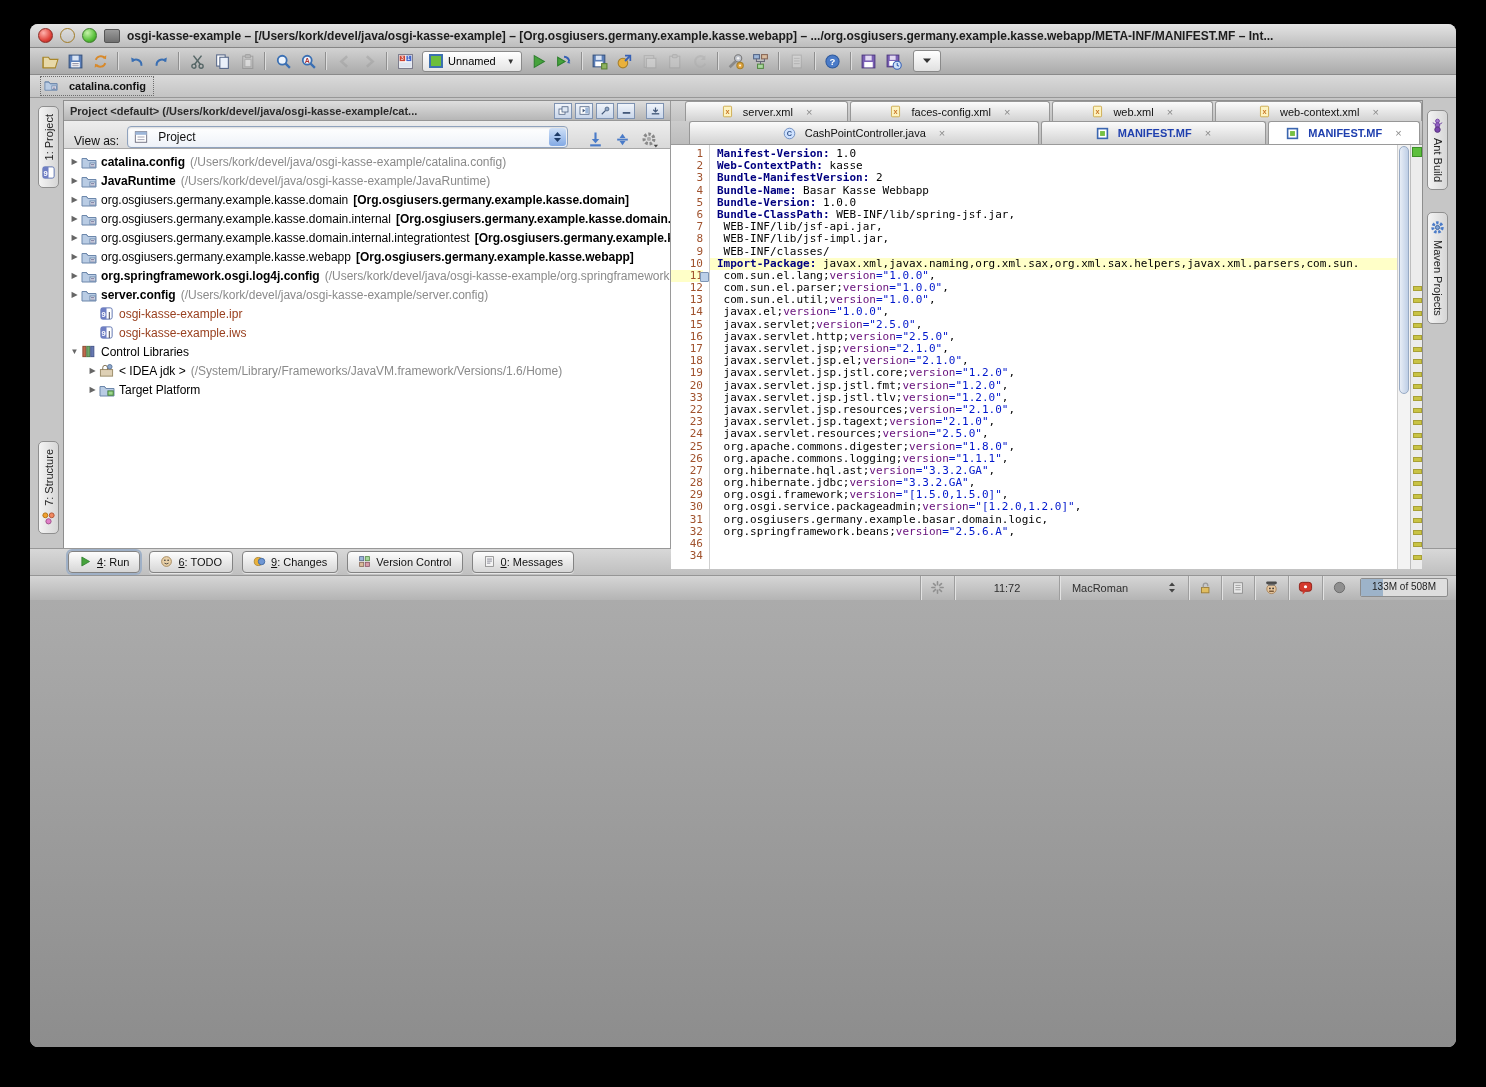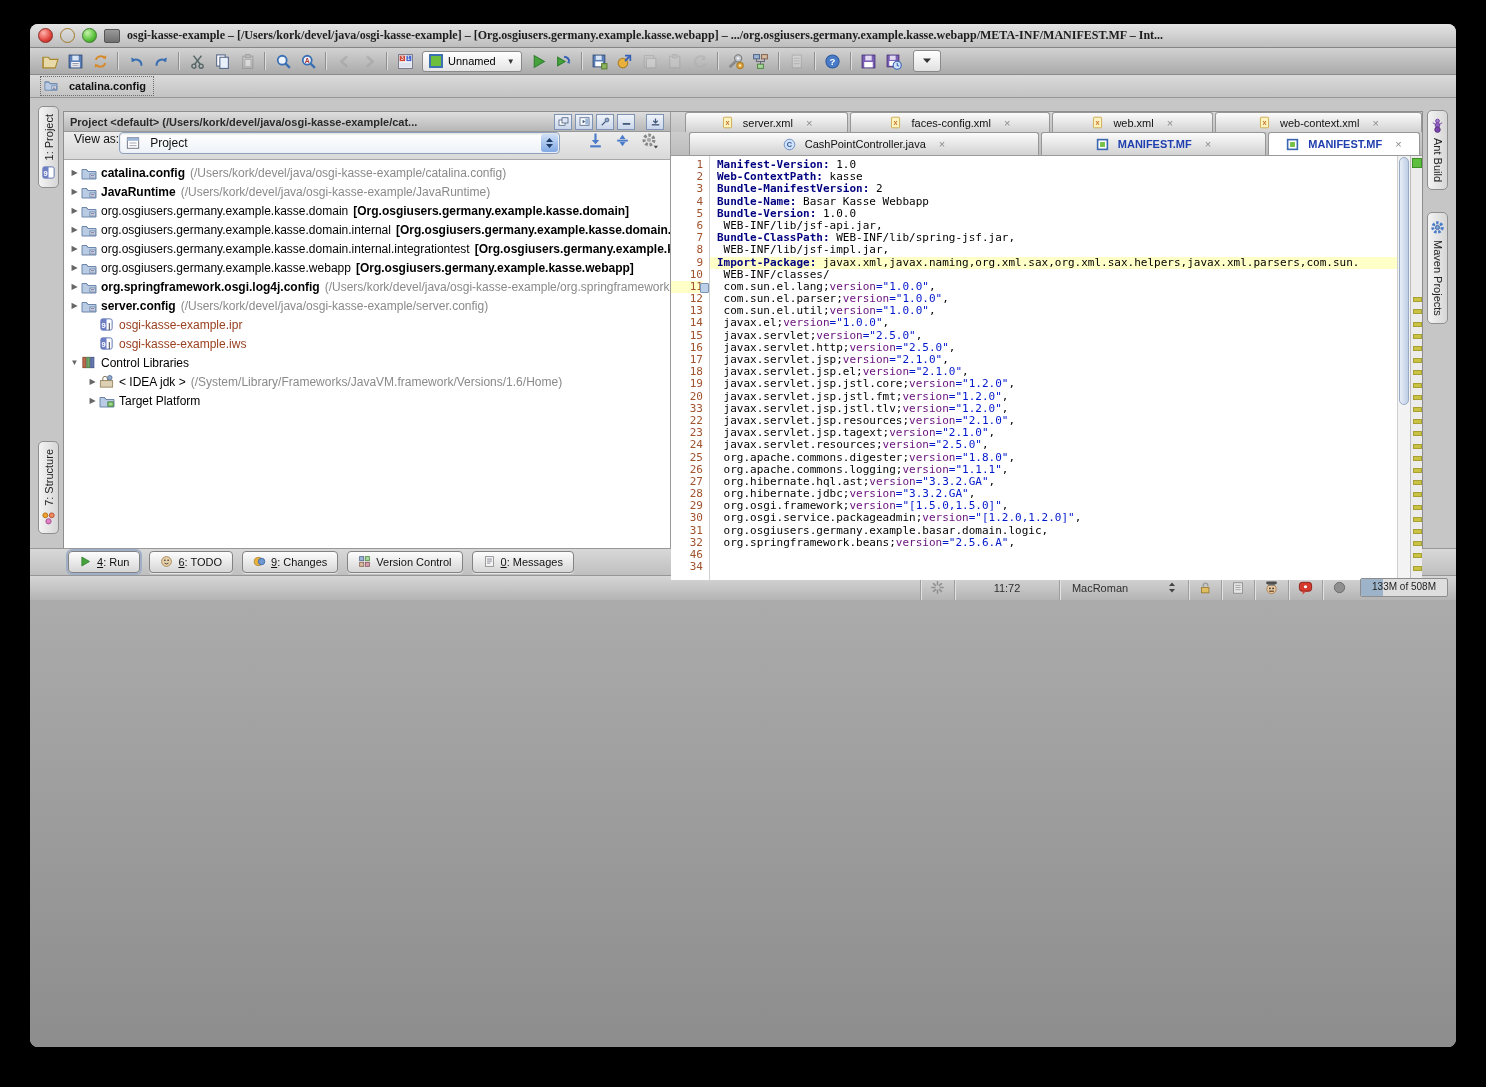--- a/index.html
+++ b/index.html
@@ -6,21 +6,21 @@
   body{width:1486px;height:1087px;background:#000;position:relative;font-family:"Liberation Sans",sans-serif;overflow:hidden;}
   .window{position:absolute;left:30px;top:24px;width:1426px;height:1023px;background:#c6c6c6;border-radius:8px;overflow:hidden;display:flex;flex-direction:column;box-shadow:0 12px 40px rgba(0,0,0,.7);}
 
   
   .titlebar{height:23px;background:linear-gradient(#e4e4e4,#bdbdbd);border-bottom:1px solid #868686;display:flex;align-items:center;padding:0 8px;gap:7px;flex:0 0 auto;}
   .traffic{width:13px;height:13px;border-radius:50%;flex:0 0 auto;}
   .t-red{background:radial-gradient(circle at 35% 30%,#ffb3ad,#e0443c 60%,#9e1f18);border:1px solid #8e2b25;}
   .t-yellow{background:radial-gradient(circle at 35% 30%,#ffe9a8,#f5b63b 60%,#b07props:none,#b07818);border:1px solid #a07a25;}
   .t-green{background:radial-gradient(circle at 35% 30%,#c5f3a9,#58c03a 60%,#2d7d18);border:1px solid #3d7d2c;}
   .title-icon{width:14px;height:12px;background:linear-gradient(#9a9a9a,#6f6f6f);border:1px solid #555;border-radius:2px;flex:0 0 auto;}
-  .title-text{font-size:12px;font-weight:bold;color:#1c1c1c;white-space:nowrap;overflow:hidden;text-overflow:ellipsis;font-family:Liberation Serif, serif;}
+  .title-text{font-size:12px;font-weight:bold;color:#1c1c1c;white-space:nowrap;overflow:hidden;text-overflow:ellipsis;}
 
   
   .toolbar{height:26px;background:linear-gradient(#d2d2d2,#aaaaaa);border-bottom:1px solid #8a8a8a;display:flex;align-items:center;padding:0 8px;gap:1px;flex:0 0 auto;}
   .tb-btn{width:24px;height:22px;display:flex;align-items:center;justify-content:center;}
   .tb-btn.disabled{filter:grayscale(1) opacity(.45);}
   .tb-sep{width:1px;height:18px;background:#8f8f8f;border-right:1px solid #ddd;margin:0 4px;}
   .run-combo{height:19px;border:1px solid #8a8a8a;border-radius:3px;background:linear-gradient(#ffffff,#e4e4e4);display:flex;align-items:center;gap:5px;padding:0 6px;font-size:11px;margin:0 4px;}
   .run-combo .sq{width:10px;height:10px;background:#6cbe3c;border:2px solid #3c70b0;}
   .combo-arrow{font-size:8px;color:#333;margin-left:6px;}
   .more-box{width:26px;height:20px;border:1px solid #8a8a8a;border-radius:3px;background:linear-gradient(#fff,#e0e0e0);display:flex;align-items:center;justify-content:center;margin-left:6px;}
@@ -31,30 +31,30 @@
 
   
   .mid{flex:1;display:flex;min-height:0;padding:2px 3px 0 6px;}
   .stripe{width:27px;position:relative;flex:0 0 auto;}
   .stripe-tab{position:absolute;left:2px;background:linear-gradient(to right,#f4f4f4,#d6d6d6);border:1px solid #8f8f8f;border-radius:5px;font-size:11px;color:#222;display:flex;flex-direction:column;align-items:center;gap:5px;padding:7px 2px;}
   .stripe-tab .vtext{writing-mode:vertical-rl;}
   .stripe-tab.left .vtext{transform:rotate(180deg);}
   .stripe-tab .sicon{width:15px;height:15px;}
 
   .center{flex:1;display:flex;flex-direction:column;min-width:0;}
-  .main-split{height:468px;display:flex;min-height:468px;border:1px solid #8e8e8e;background:#fff;margin-top:11px;}
+  .main-split{height:468px;display:flex;min-height:468px;border:1px solid #8e8e8e;background:#fff;}
 
   
   .project-panel{width:606px;flex:0 0 auto;display:flex;flex-direction:column;border-right:1px solid #9a9a9a;min-width:0;}
   .pp-header{height:19px;background:linear-gradient(#dedede,#b6b6b6);border-bottom:1px solid #979797;display:flex;align-items:center;padding:0 6px;font-size:11px;font-weight:bold;color:#2a2a2a;flex:0 0 auto;}
   .wbtns{margin-left:auto;display:flex;gap:3px;align-items:center;}
   .wbtn{width:16px;height:14px;background:linear-gradient(#f0f4fa,#c9d6ea);border:1px solid #7f93b2;display:flex;align-items:center;justify-content:center;}
   .wbtn svg{display:block;}
   .wbtn.gap{margin-left:8px;}
-  .viewas{height:27px;background:linear-gradient(#ededed,#d9d9d9);border-bottom:1px solid #a8a8a8;display:flex;align-items:flex-start;padding:0 10px;font-size:12px;color:#111;flex:0 0 auto;}
+  .viewas{height:27px;background:linear-gradient(#ededed,#d9d9d9);border-bottom:1px solid #a8a8a8;display:flex;align-items:flex-end;gap:8px;padding:0 10px;font-size:12px;color:#111;flex:0 0 auto;}
   .combo{width:432px;height:20px;border:1px solid #8fa2bd;border-radius:4px;background:linear-gradient(#ffffff,#eef2f8);display:flex;align-items:center;gap:6px;padding:0 1px 0 6px;font-size:12px;box-shadow:inset 0 1px 2px rgba(0,0,0,.15);}
   .combo-stepper{margin-left:auto;width:17px;height:18px;border-radius:3px;background:linear-gradient(#cfe0f7,#82a9e4);display:flex;flex-direction:column;align-items:center;justify-content:center;color:#1d3a66;}
   .va-actions{display:flex;align-items:center;gap:10px;margin-left:auto;padding-right:2px;}
   .tree{flex:1;background:#fff;overflow:hidden;padding-top:3px;}
   .tree-row{height:19px;display:flex;align-items:center;font-size:12px;white-space:nowrap;overflow:hidden;color:#000;}
   .tw-arrow{width:13px;text-align:center;color:#666;font-size:8px;flex:0 0 auto;}
   .tw-icon{width:16px;height:16px;margin:0 4px 0 0;flex:0 0 auto;}
   .tname-bold{font-weight:bold;}
   .tname-rust{color:#99401f;}
   .tpath{color:#8a8a8a;margin-left:5px;}
@@ -744,25 +744,25 @@
                 <div class="gut-line">32</div>
                 <div class="gut-line">46</div>
                 <div class="gut-line">34</div>
               </div>
             <div class="code" id="code">
                 <div class="code-line"><span class="k">Manifest-Version:</span> 1.0</div>
                 <div class="code-line"><span class="k">Web-ContextPath:</span> kasse</div>
                 <div class="code-line"><span class="k">Bundle-ManifestVersion:</span> 2</div>
                 <div class="code-line"><span class="k">Bundle-Name:</span> Basar Kasse Webbapp</div>
                 <div class="code-line"><span class="k">Bundle-Version:</span> 1.0.0</div>
+                <div class="code-line"><span class="k">Bundle-ClassPath:</span> WEB-INF/lib/spring-jsf.jar,</div>
                 <div class="code-line"> WEB-INF/lib/jsf-api.jar,</div>
-                <div class="code-line"><span class="k">Bundle-ClassPath:</span> WEB-INF/lib/spring-jsf.jar,</div>
                 <div class="code-line"> WEB-INF/lib/jsf-impl.jar,</div>
+                <div class="code-line"> WEB-INF/classes/</div>
                 <div class="code-line hl"><span class="k">Import-Package:</span> javax.xml,javax.naming,org.xml.sax,org.xml.sax.helpers,javax.xml.parsers,com.sun.</div>
-                <div class="code-line"> WEB-INF/classes/</div>
                 <div class="code-line"> com.sun.el.lang;<span class="v">version</span><span class="s">="1.0.0"</span>,</div>
                 <div class="code-line"> com.sun.el.parser;<span class="v">version</span><span class="s">="1.0.0"</span>,</div>
                 <div class="code-line"> com.sun.el.util;<span class="v">version</span><span class="s">="1.0.0"</span>,</div>
                 <div class="code-line"> javax.el;<span class="v">version</span><span class="s">="1.0.0"</span>,</div>
                 <div class="code-line"> javax.servlet;<span class="v">version</span><span class="s">="2.5.0"</span>,</div>
                 <div class="code-line"> javax.servlet.http;<span class="v">version</span><span class="s">="2.5.0"</span>,</div>
                 <div class="code-line"> javax.servlet.jsp;<span class="v">version</span><span class="s">="2.1.0"</span>,</div>
                 <div class="code-line"> javax.servlet.jsp.el;<span class="v">version</span><span class="s">="2.1.0"</span>,</div>
                 <div class="code-line"> javax.servlet.jsp.jstl.core;<span class="v">version</span><span class="s">="1.2.0"</span>,</div>
                 <div class="code-line"> javax.servlet.jsp.jstl.fmt;<span class="v">version</span><span class="s">="1.2.0"</span>,</div>

